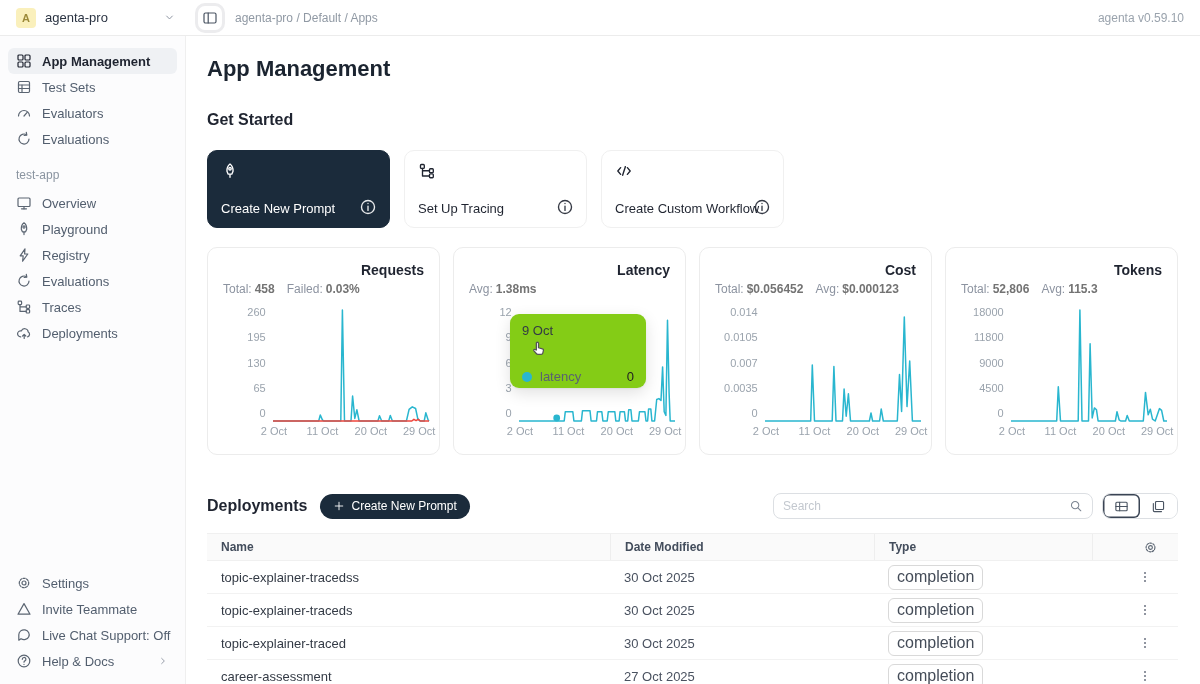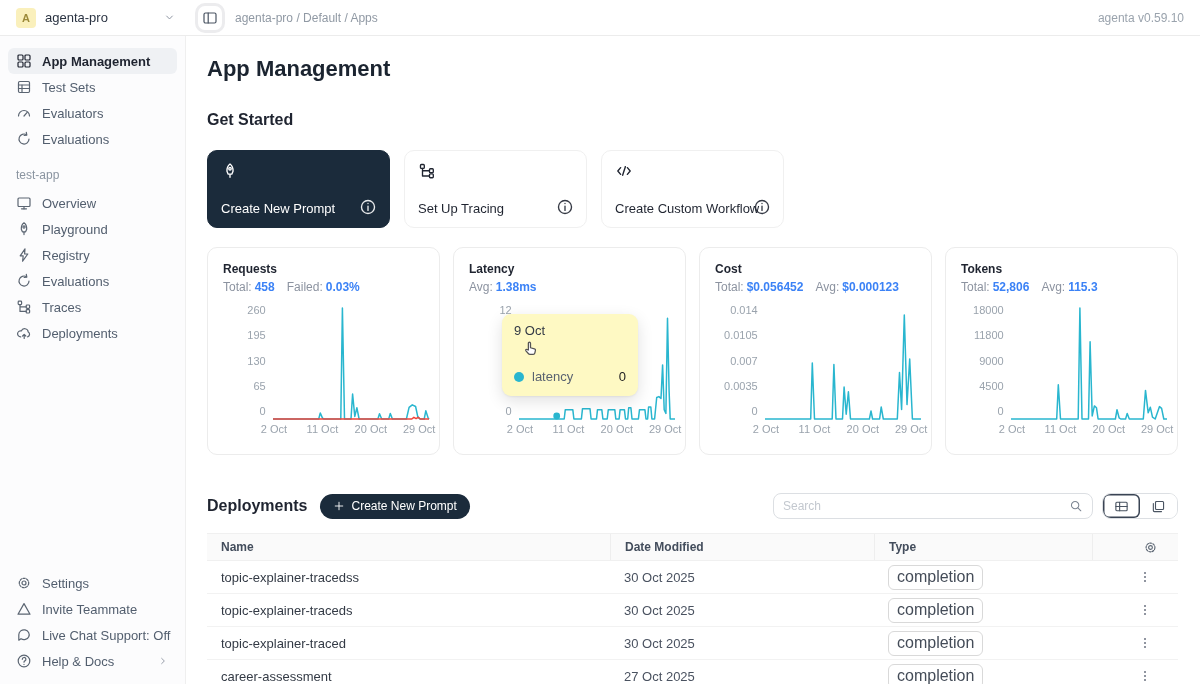--- a/index.html
+++ b/index.html
@@ -45,37 +45,37 @@
     padding:11px 13px; display:flex; flex-direction:column; justify-content:space-between;
     position:relative; cursor:pointer; color:#1f2430; }
   .gs-card.dark { background:#1b2b3b; border-color:#1b2b3b; color:#fff; }
   .gs-card .icn { width:18px; height:18px; }
   .gs-label { font-size:13px; font-weight:500; }
   .gs-info { position:absolute; right:12px; bottom:11px; width:14px; height:14px; opacity:.9; }
 
   .charts-row { display:flex; gap:13px; margin-top:19px; }
   .chart-card { width:233px; height:208px; border:1px solid #ececec; border-radius:10px;
     background:#fff; padding:14px 15px 8px; position:relative; }
-  .chart-title { font-size:12px; font-weight:700; color:#1f2430; }
+  .chart-title { font-size:14px; font-weight:700; color:#1f2430;text-align:right; }
   .chart-stats { display:flex; gap:12px; margin-top:4px; font-size:12px; }
   .stat-label { color:#8c93a0; }
-  .stat-value { color:#3b82f6; font-weight:700; margin-left:3px; }
+  .stat-value { color:#737373; font-weight:700; margin-left:3px; }
   .chart-body { display:flex; margin-top:13px; }
   .y-axis { width:44px; height:112px; display:flex; flex-direction:column;
     justify-content:space-between; align-items:flex-end; font-size:11px; color:#9aa3ad; }
   .y-axis span { line-height:11px; transform:translateY(-2px); }
   .plot { position:relative; width:156px; height:112px; margin-left:7px; }
   .plot svg { position:absolute; left:0; top:0; overflow:visible; }
   .x-axis { position:relative; height:16px; margin-left:51px; width:156px;
     font-size:11px; color:#9aa3ad; }
   .x-tick { position:absolute; top:4px; transform:translateX(-50%); white-space:nowrap; }
 
-  .tooltip { position:absolute; left:48px; top:66px; width:136px; background:#fef9c3;
+  .tooltip { position:absolute; left:56px; top:66px; width:136px; background:#84cc16;
     border-radius:9px; box-shadow:0 1px 2px rgba(0,0,0,.05),0 5px 16px rgba(0,0,0,.12);
-    padding:9px 12px 12px; z-index:6; }
+    padding:9px 12px 4px; z-index:6; }
   .tooltip-date { font-size:13px; color:#333a45; font-weight:500; }
   .tooltip-cursor { width:17px; height:17px; margin:2px 0 12px 8px; color:#555; }
   .tooltip-row { display:flex; align-items:center; gap:8px; font-size:13px; color:#596270; }
   .tooltip-dot { width:10px; height:10px; border-radius:50%; }
   .tooltip-value { margin-left:auto; color:#222; }
 
   
   .app-head { display:flex; align-items:center; margin-top:38px; }
   .app-title { font-size:16px; font-weight:600; }
   .create-btn { margin-left:13px; height:25px; border:none; border-radius:13px; background:#1b2b3b;

